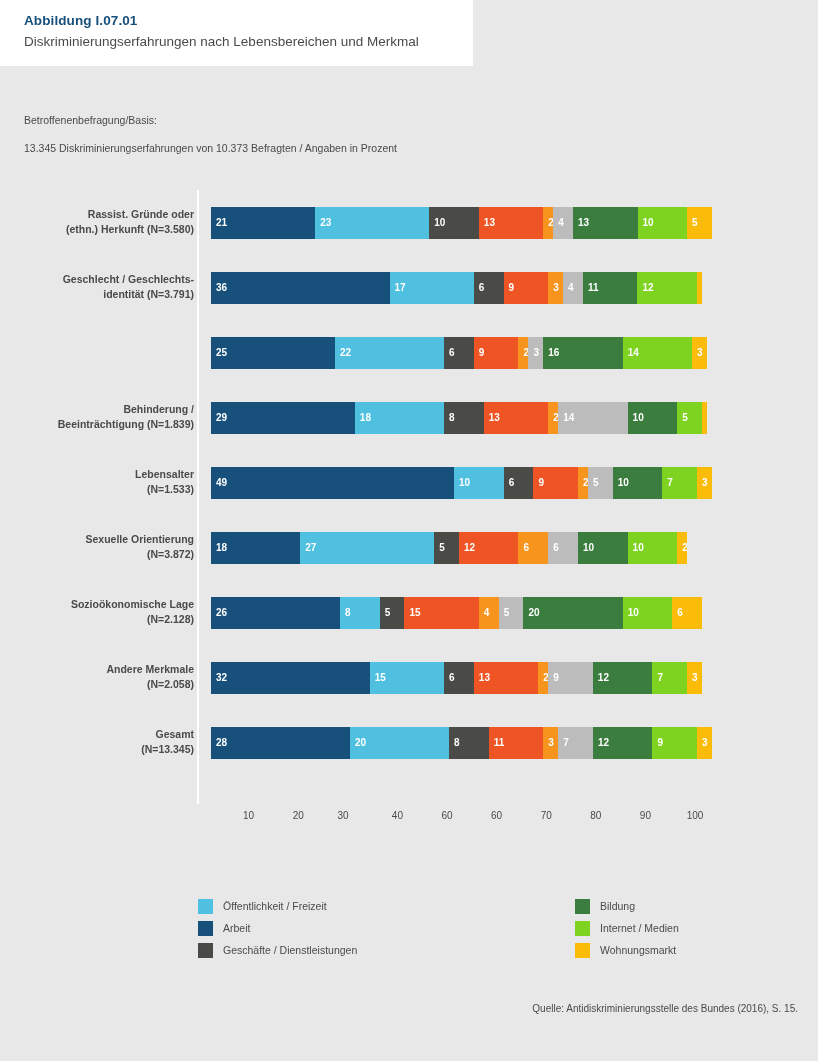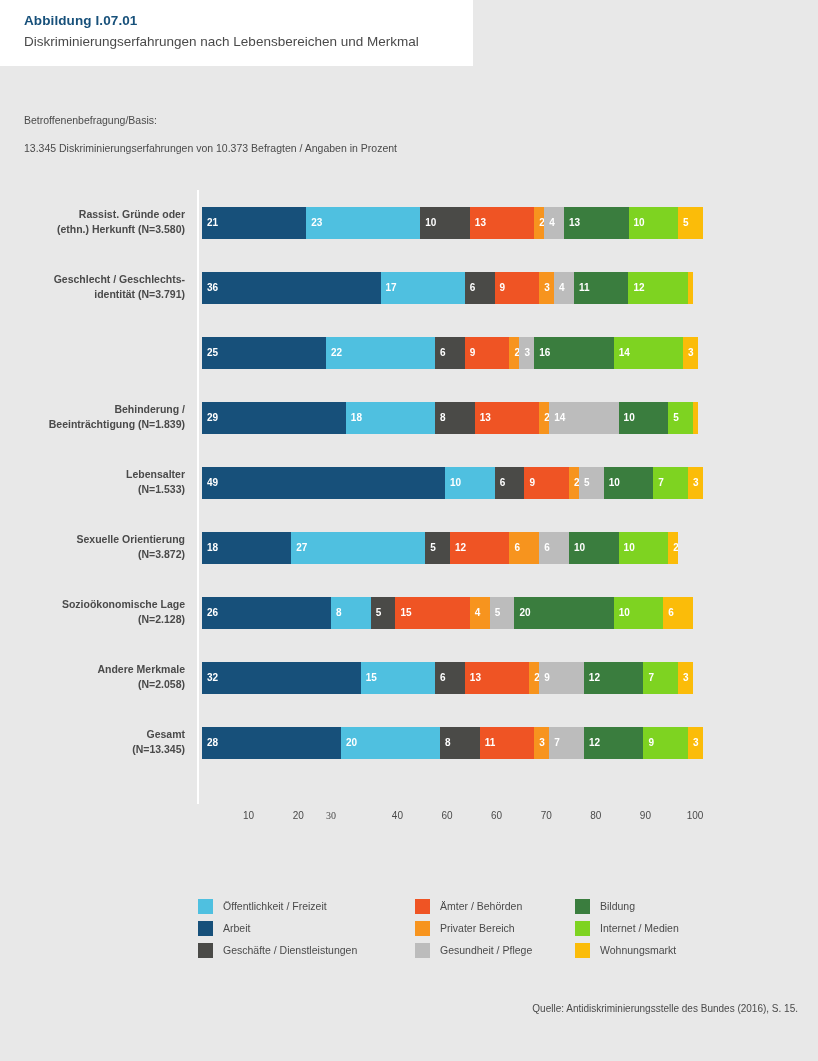--- a/index.html
+++ b/index.html
@@ -64,21 +64,21 @@
   #axis-line {
     position: absolute;
     left: 197px;
     top: 0;
     width: 2px;
     height: 614px;
     background: #ffffff;
   }
   .bar-row {
     position: absolute;
-    left: 3px;
+    left: 12px;
     width: 761px;
     height: 65px;
   }
   .cat-label {
     position: absolute;
     left: 0;
     top: 0;
     width: 182px;
     text-align: right;
     font-size: 10.5px;
@@ -239,21 +239,21 @@
         <div class="cat-label" style="top: 0px;">
           <div>Gesamt</div>
           <div>(N=13.345)</div>
         </div>
         <div class="bar"><span class="seg" style="width: 138.88px; background: rgb(23, 80, 122);"><span class="seg-val">28</span></span><span class="seg" style="width: 99.2px; background: rgb(79, 192, 224);"><span class="seg-val">20</span></span><span class="seg" style="width: 39.68px; background: rgb(74, 74, 71);"><span class="seg-val">8</span></span><span class="seg" style="width: 54.56px; background: rgb(239, 84, 36);"><span class="seg-val">11</span></span><span class="seg" style="width: 14.88px; background: rgb(247, 148, 30);"><span class="seg-val">3</span></span><span class="seg" style="width: 34.72px; background: rgb(188, 188, 188);"><span class="seg-val" style="color: rgb(255, 255, 255);">7</span></span><span class="seg" style="width: 59.52px; background: rgb(58, 125, 62);"><span class="seg-val">12</span></span><span class="seg" style="width: 44.64px; background: rgb(126, 211, 33);"><span class="seg-val">9</span></span><span class="seg" style="width: 14.88px; background: rgb(251, 188, 9);"><span class="seg-val">3</span></span></div>
       </div>
     </div>
   <div id="xaxis">
       <div class="xtick" style="left: 49.6px;">10</div>
       <div class="xtick" style="left: 99.2px;">20</div>
-      <div class="xtick" style="left: 132px; font-family: Liberation Serif, serif;">30</div>
+      <div class="xtick" style="left: 144px;">30</div>
       <div class="xtick" style="left: 198.4px;">40</div>
       <div class="xtick" style="left: 248px;">60</div>
       <div class="xtick" style="left: 297.6px;">60</div>
       <div class="xtick" style="left: 347.2px;">70</div>
       <div class="xtick" style="left: 396.8px;">80</div>
       <div class="xtick" style="left: 446.4px;">90</div>
       <div class="xtick" style="left: 496px;">100</div>
     </div>
 </div>
 
@@ -265,34 +265,20 @@
       </div>
       <div class="legend-item">
         <span class="legend-swatch" style="background: rgb(23, 80, 122);"></span>
         <span class="legend-text">Arbeit</span>
       </div>
       <div class="legend-item">
         <span class="legend-swatch" style="background: rgb(74, 74, 71);"></span>
         <span class="legend-text">Geschäfte / Dienstleistungen</span>
       </div>
     </div>
-    <div class="legend-col" style="left: 217px;">
-      <div class="legend-item">
-        <span class="legend-swatch" style="background: rgb(239, 84, 36);"></span>
-        <span class="legend-text">Ämter / Behörden</span>
-      </div>
-      <div class="legend-item">
-        <span class="legend-swatch" style="background: rgb(247, 148, 30);"></span>
-        <span class="legend-text">Privater Bereich</span>
-      </div>
-      <div class="legend-item">
-        <span class="legend-swatch" style="background: rgb(188, 188, 188);"></span>
-        <span class="legend-text">Gesundheit / Pflege</span>
-      </div>
-    </div>
     <div class="legend-col" style="left: 377px;">
       <div class="legend-item">
         <span class="legend-swatch" style="background: rgb(58, 125, 62);"></span>
         <span class="legend-text">Bildung</span>
       </div>
       <div class="legend-item">
         <span class="legend-swatch" style="background: rgb(126, 211, 33);"></span>
         <span class="legend-text">Internet / Medien</span>
       </div>
       <div class="legend-item">

